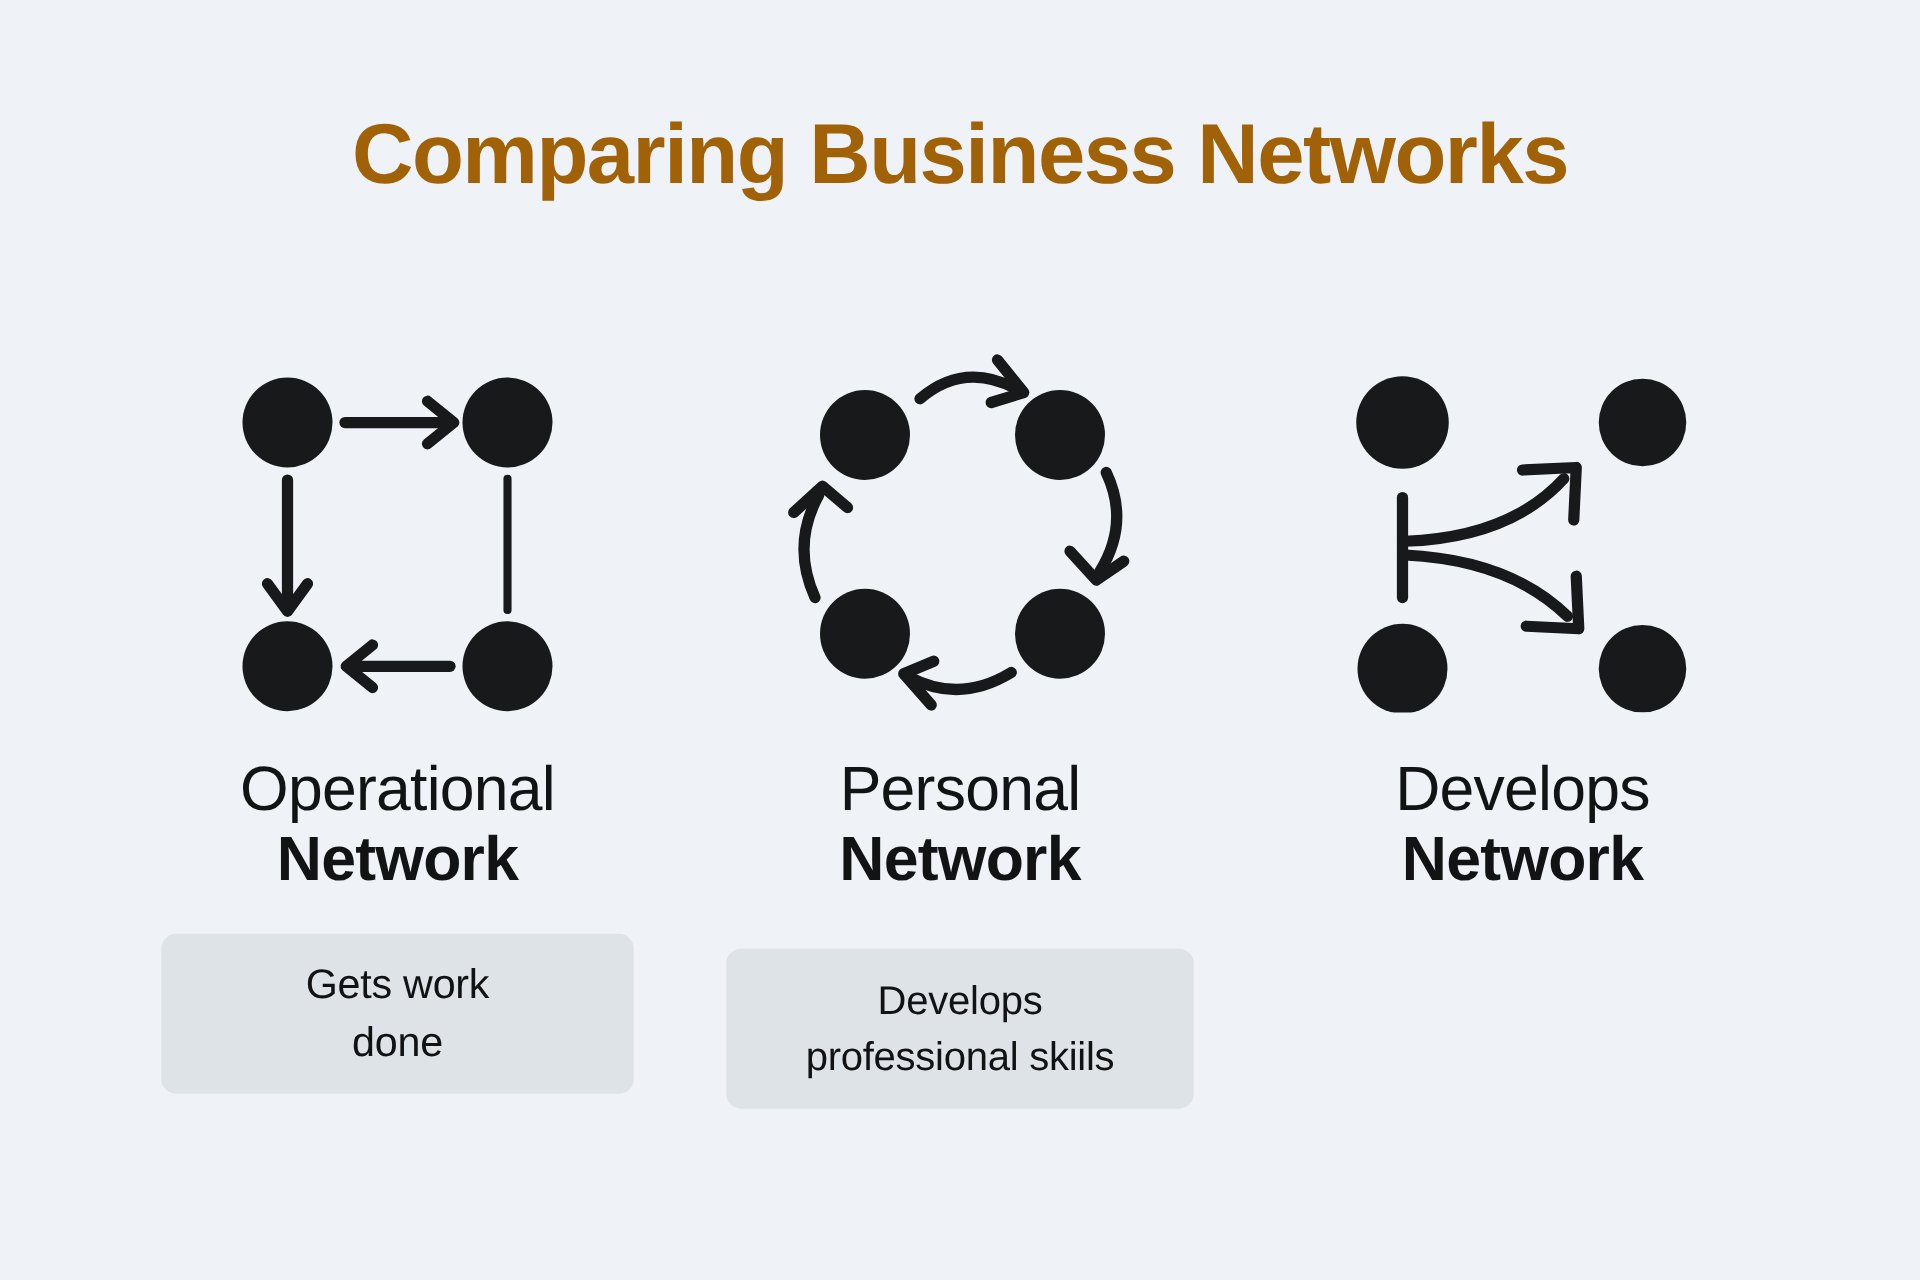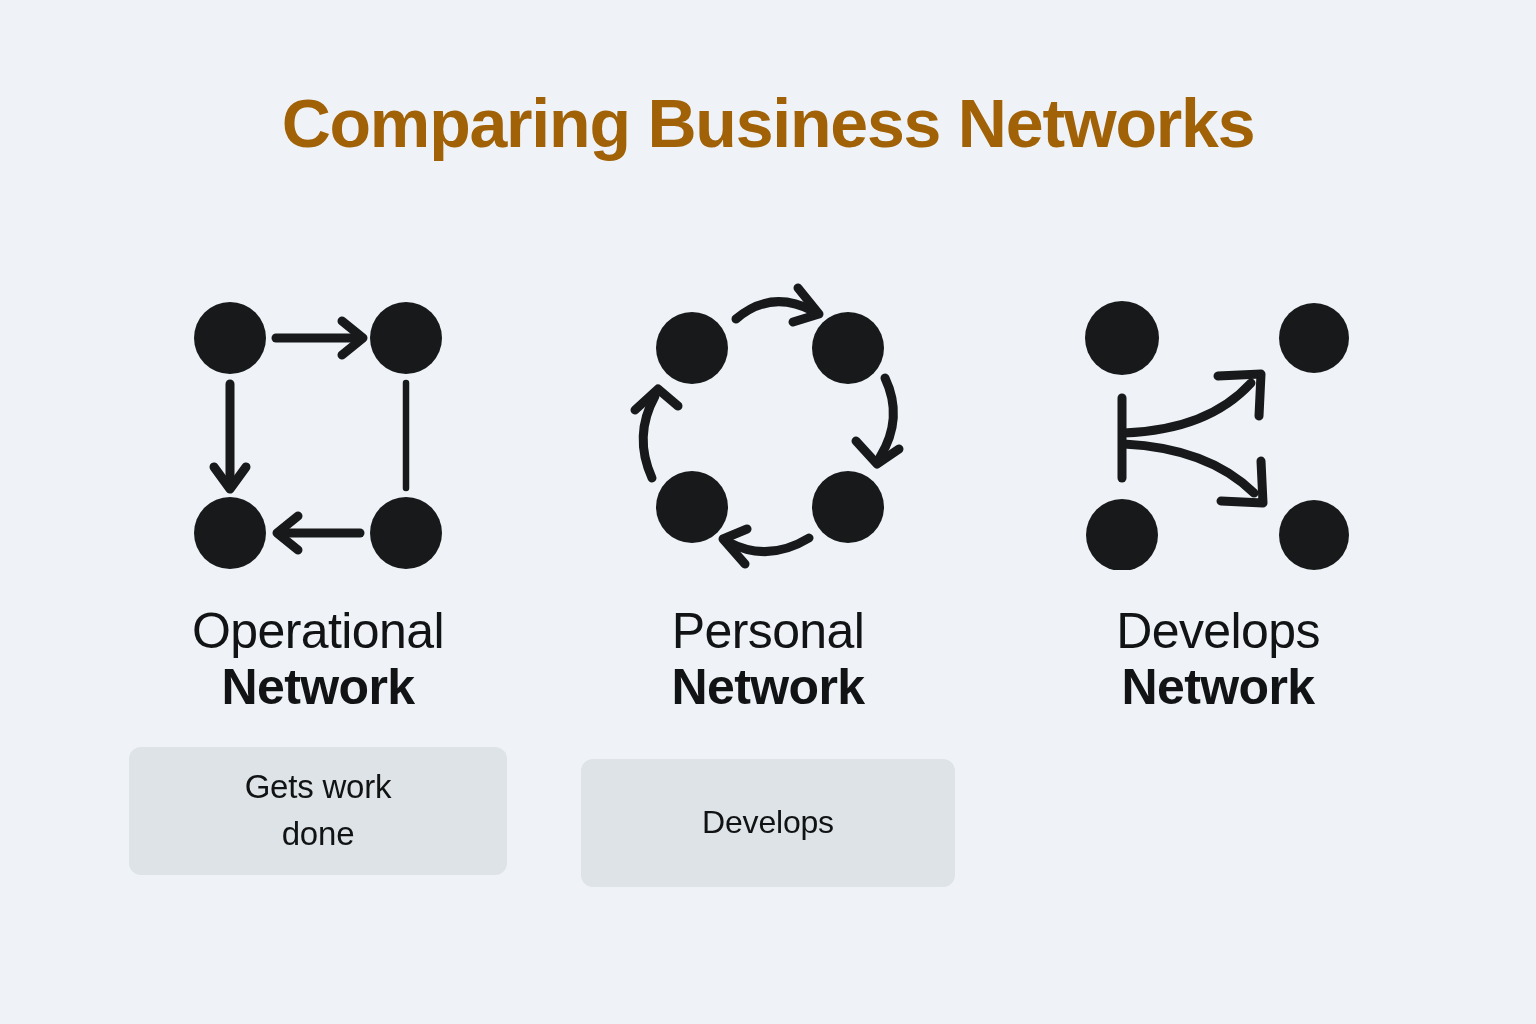--- a/index.html
+++ b/index.html
@@ -183,20 +183,21 @@
       </svg>
 
       <div class="col-title">
         <span>Personal</span>
         <span class="line2">Network</span>
       </div>
 
       <div class="caption-box">
         <div class="caption-text">
           <span>Develops</span>
+          <span class="line2">professional skiils</span>
         </div>
       </div>
     </div>
 
     <div class="column">
 
       <svg class="diagram" viewBox="0 0 320 320">
 
         <circle class="node" cx="64" cy="88" r="37"></circle>
         <circle class="node" cx="256" cy="88" r="35"></circle>

